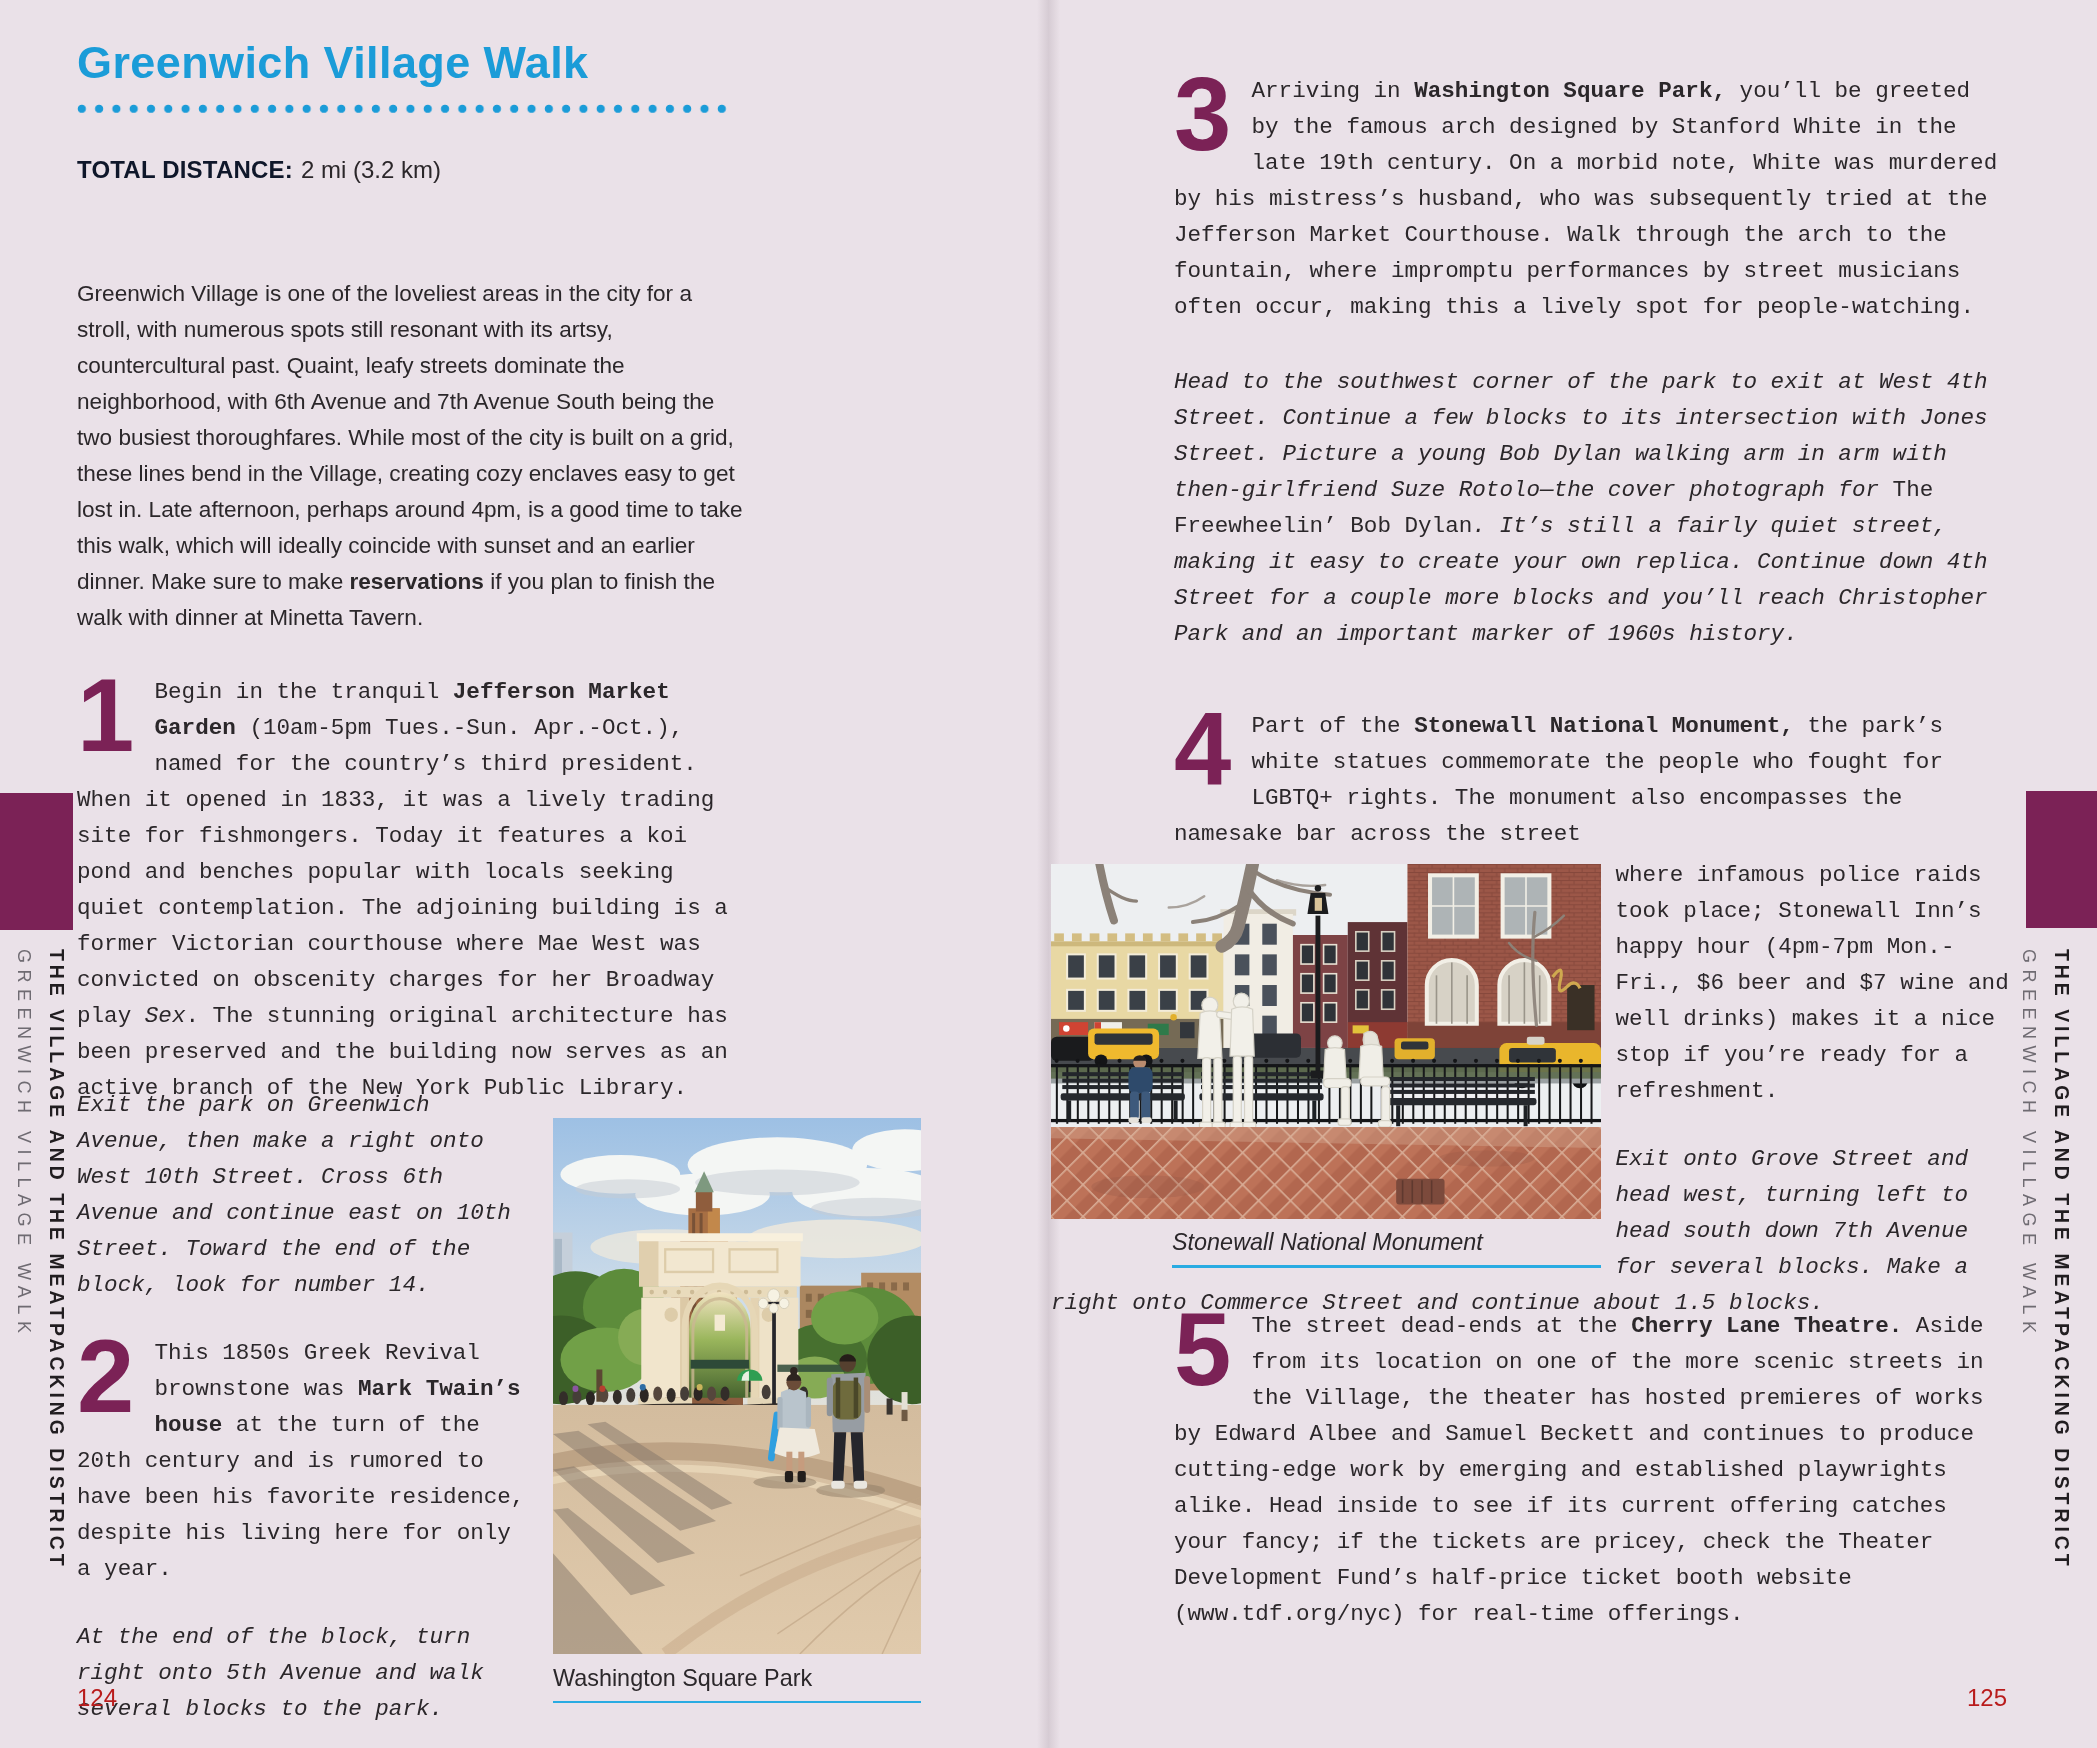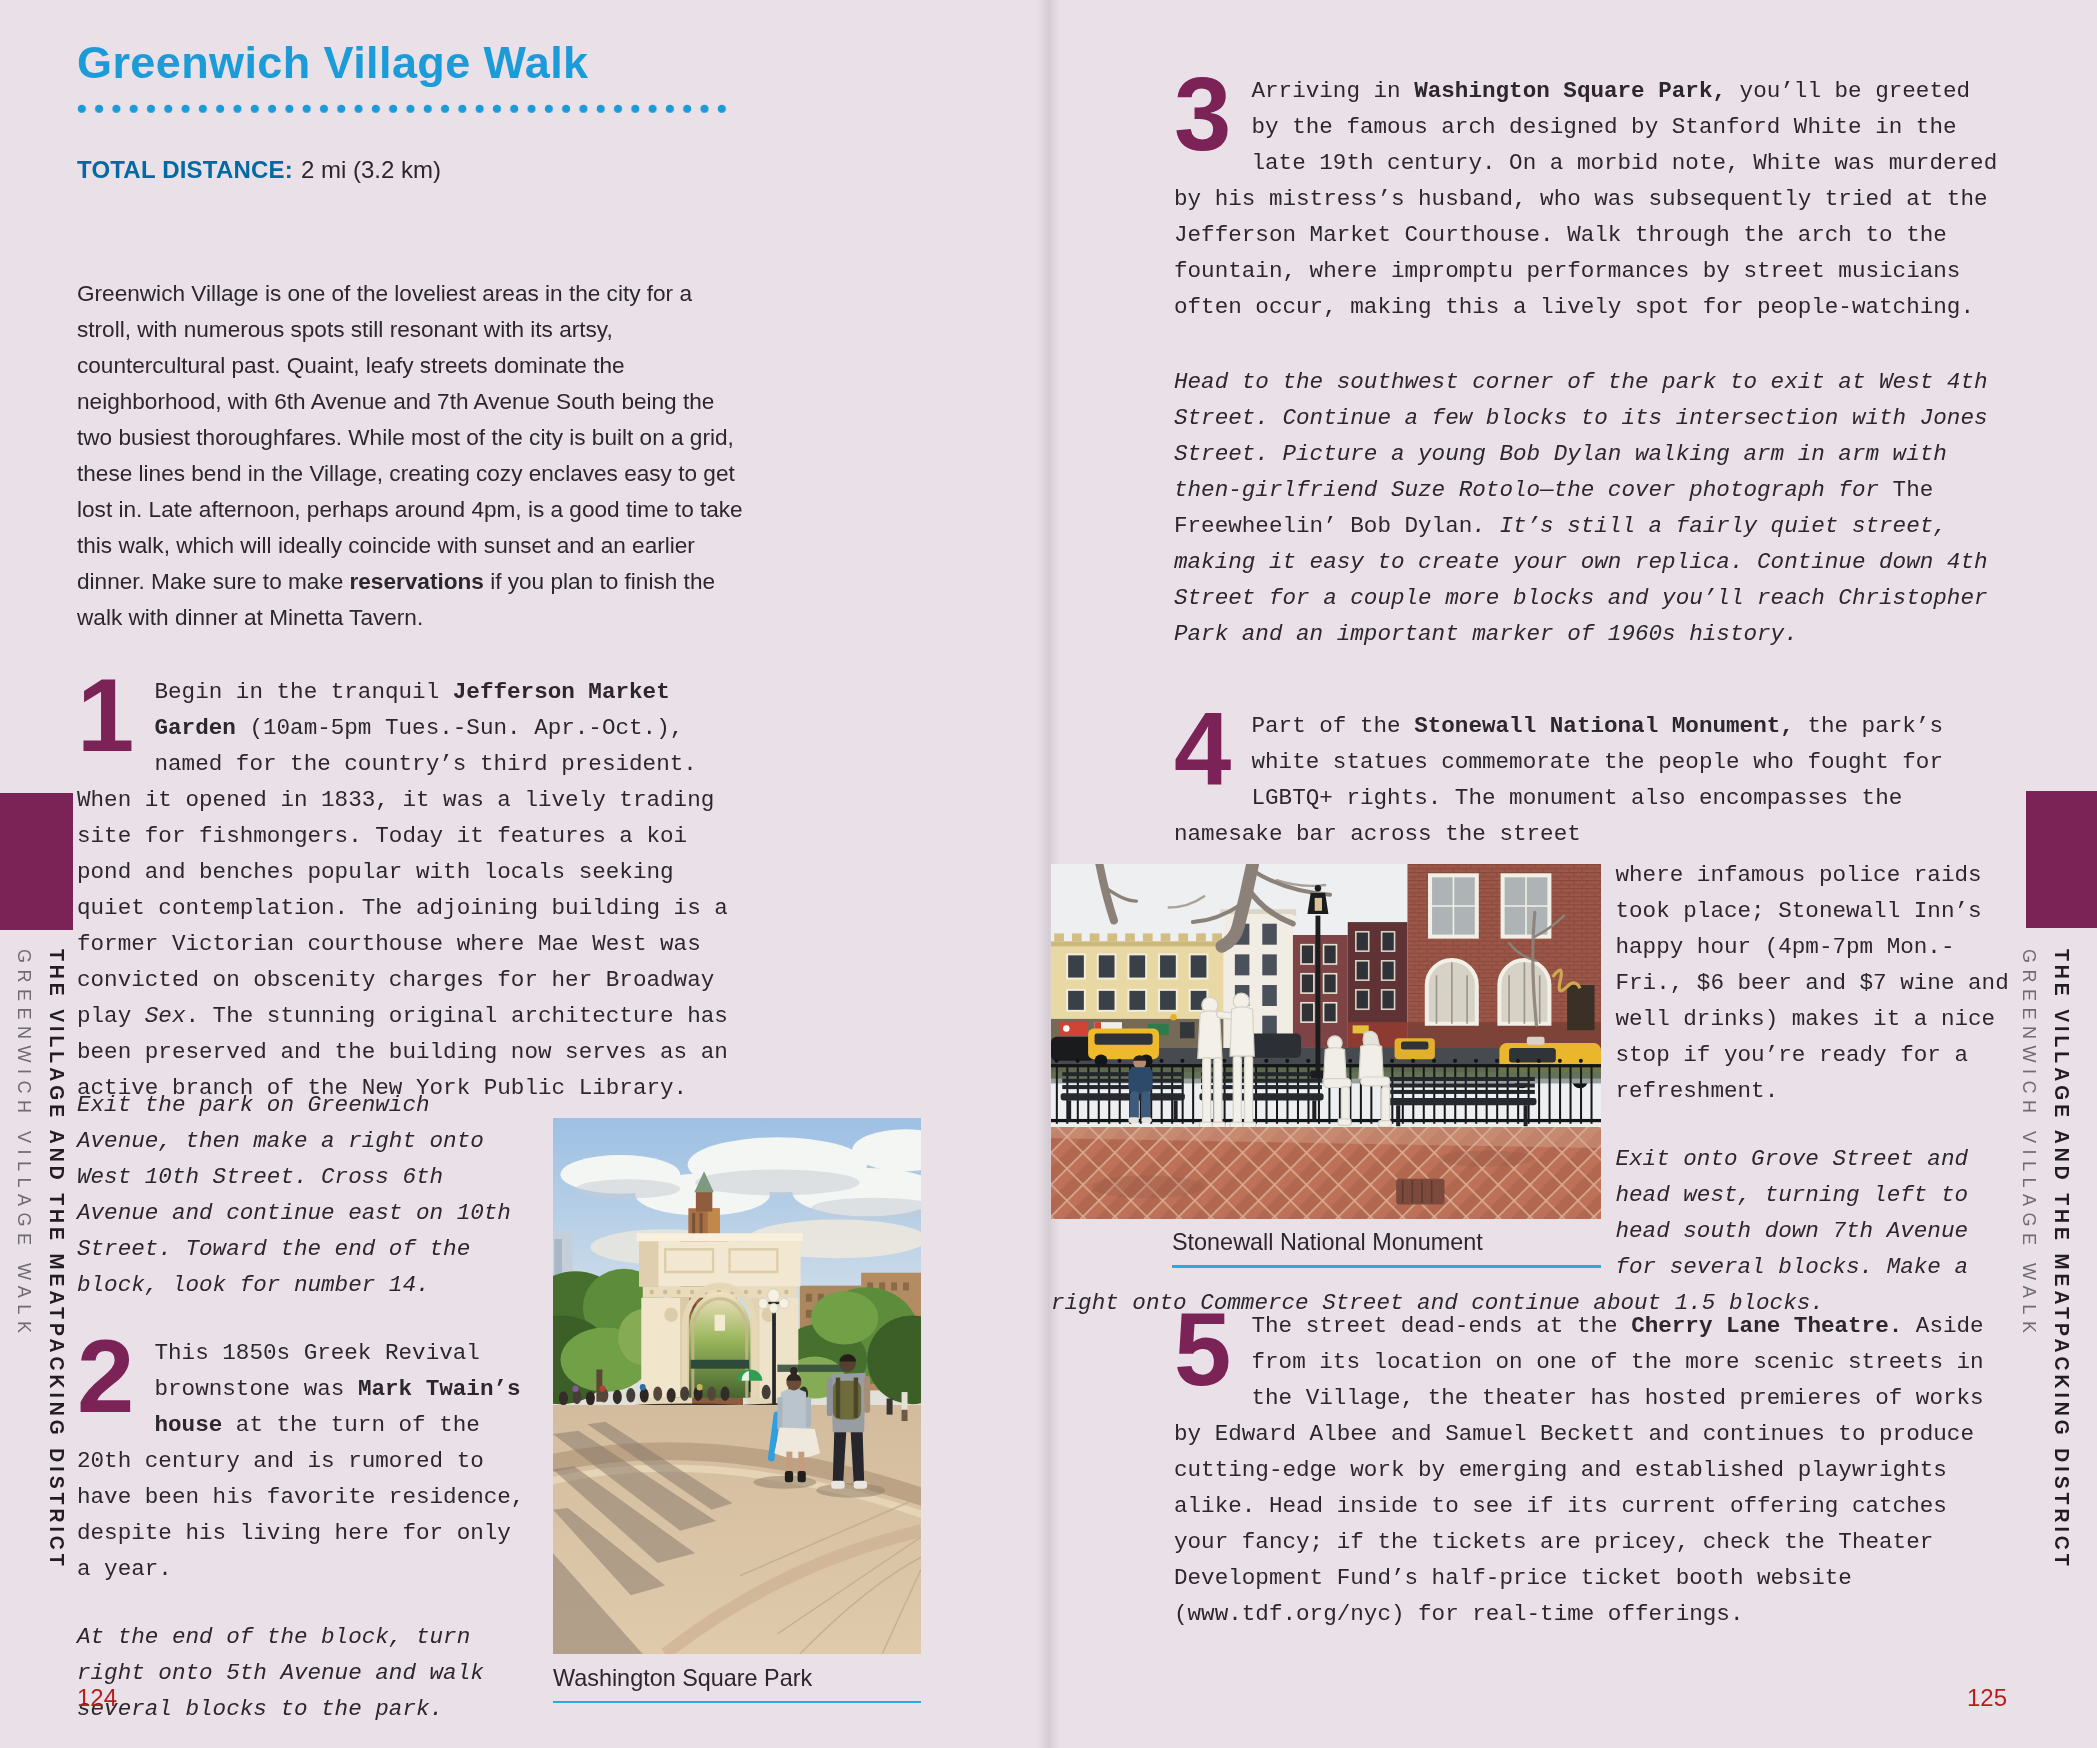--- a/index.html
+++ b/index.html
@@ -16,40 +16,40 @@
            margin:3.2px 22.6px 6.5px 0;letter-spacing:-2.4px;}
   .mt40{margin-top:32px;}
   .mt48{margin-top:39px;}
 
   
   #title-block{left:77px;top:37px;width:670px;}
   .title{font-size:45px;font-weight:700;color:#1b9cd8;letter-spacing:0.4px;}
   .dots{margin-top:14.5px;height:9.7px;width:655px;background-image:radial-gradient(circle at 4.8px 4.8px,#1b9cd8 3.7px,rgba(0,0,0,0) 4.5px);background-size:17.3px 9.7px;background-repeat:repeat-x;}
   #stats{left:77px;top:152px;width:668px;}
   .stat{font-size:24px;line-height:35px;}
-  .stat-label{color:#0369a1;font-weight:700;letter-spacing:0.2px;margin-right:8px;text-align:center;}
+  .stat-label{color:#0f172a;font-weight:700;letter-spacing:0.2px;margin-right:8px;text-align:center;}
 
   
   #intro{left:77px;top:276px;width:668px;}
   #step1{left:77px;top:674px;width:668px;}
   #l2{left:77px;top:1087px;width:844px;}
   #r1{left:1174px;top:73px;width:836px;}
   #r2{left:1174px;top:708px;width:836px;}
   #r3{left:1051px;top:857px;width:958px;}
   #r4{left:1174px;top:1308px;width:836px;}
 
   
   .photo-float-r{float:right;width:368px;margin:31px 0 0 21px;}
   .photo-float-l{float:left;width:550px;margin:6.5px 14.5px 0 0;}
   .ph{display:block;width:100%;}
   .ph-wsp{height:536px;}
   .ph-stw{height:355px;}
   .caption{font-size:23.4px;line-height:29px;margin-top:9.7px;}
   .caption-rule{height:2.4px;background:#29abe2;margin-top:8px;}
-  .indent150{padding-left:121px;}
+  .indent150{padding-left:121px;font-style:italic;}
   .rule-right{margin-left:121px;width:429px;}
 
   .pagenum{font-size:24px;color:#b91c1c;}
   #pagenum-124{left:77px;top:1684px;}
   #pagenum-125{left:1967px;top:1684px;}
 
   
   .block-plum{background:#7b2256;}
   #plum-l{left:0;top:793px;width:73px;height:137px;}
   #plum-r{left:2026px;top:791px;width:71px;height:137px;}

